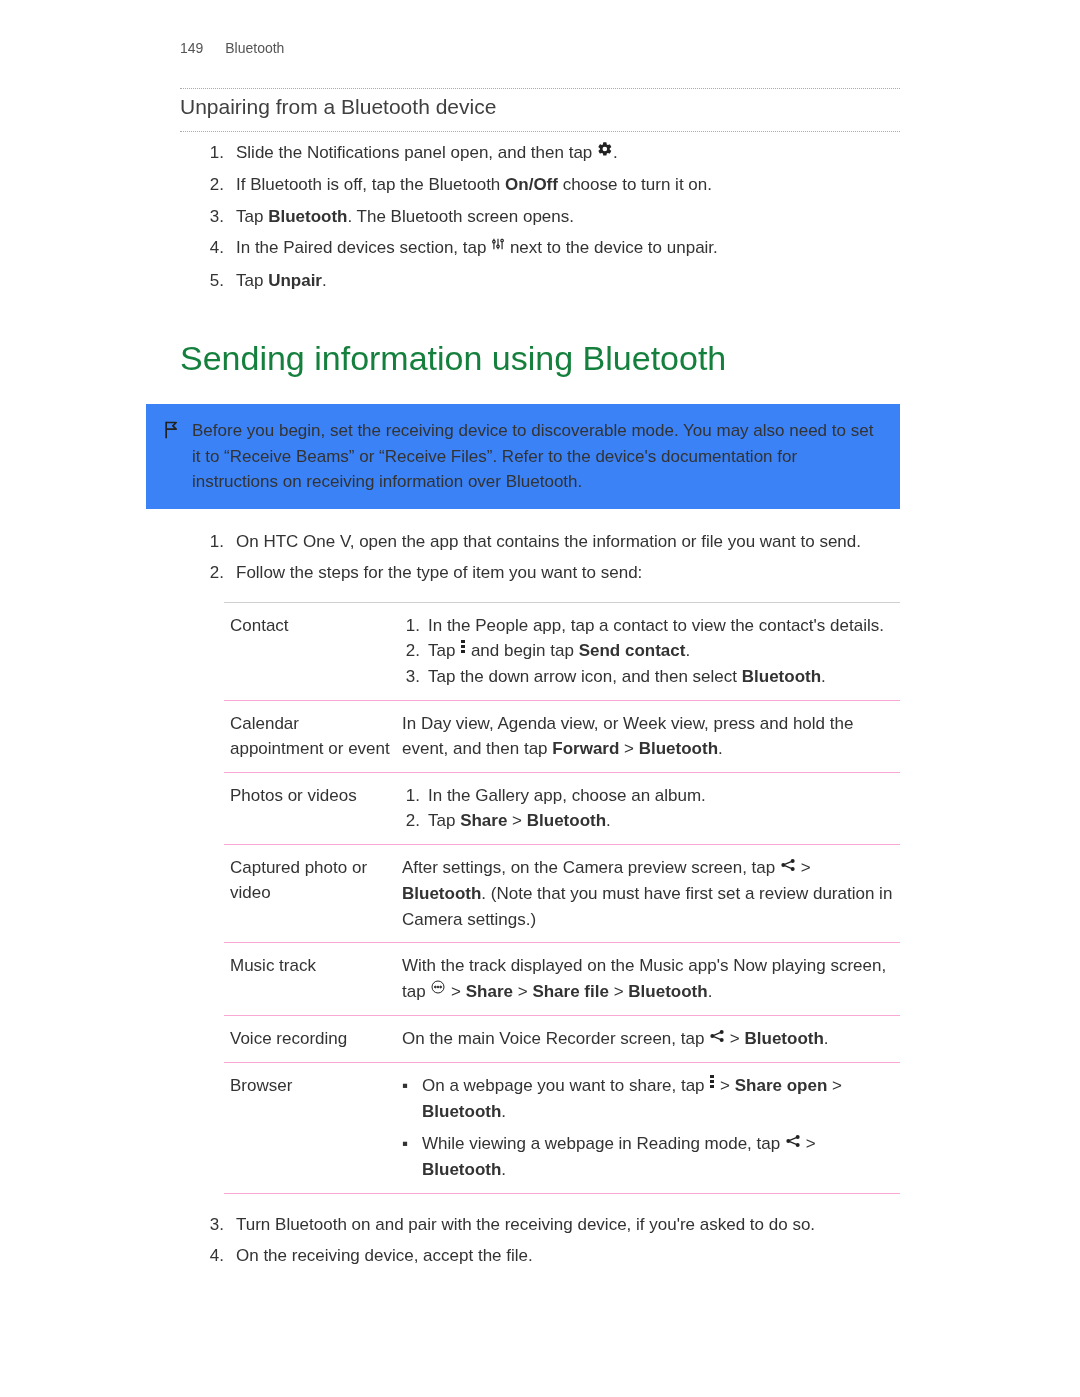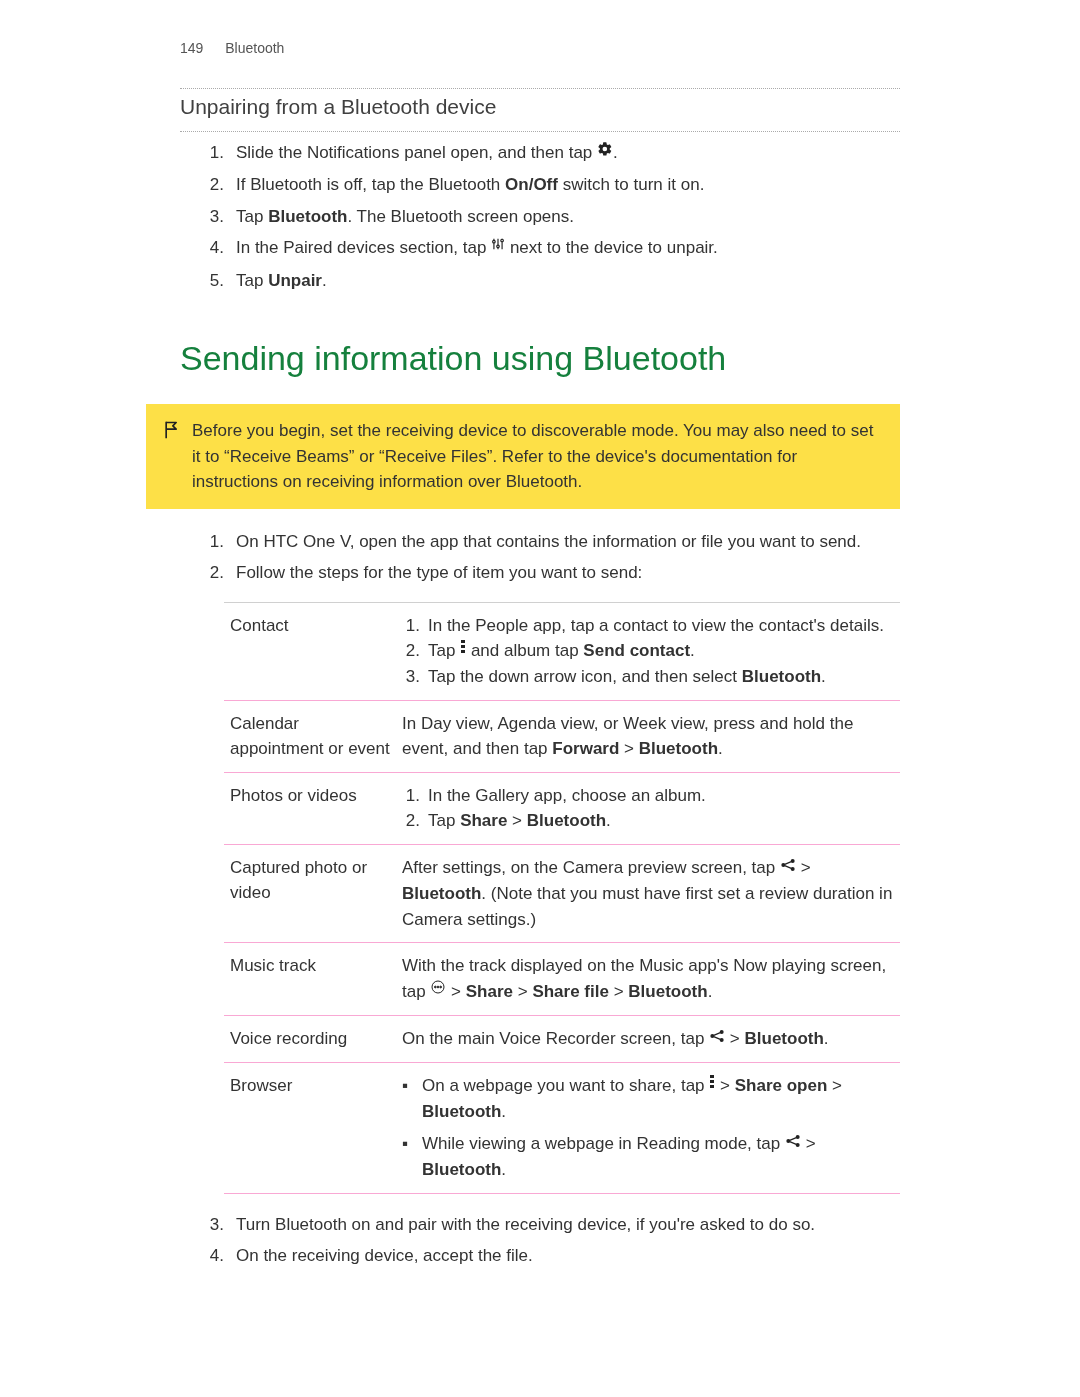--- a/index.html
+++ b/index.html
@@ -52,21 +52,21 @@
   .li-text {
     flex: 1;
   }
   h1.section-title {
     font-size: 34px;
     font-weight: 500;
     color: #15803d;
     margin: 46px 0 26px 0;
   }
   .note-box {
-    background: #fde047;
+    background: #3b82f6;
     margin-left: -34px; 
     padding: 14px 20px 14px 16px;
     display: flex;
     font-size: 17px;
     line-height: 1.5;
   }
   .note-box .flag-col {
     width: 30px;
     flex-shrink: 0;
     padding-top: 2px;
@@ -143,21 +143,21 @@
           <svg width="16" height="16" viewBox="0 0 24 24" fill="#222">
             <path d="M19.14,12.94a7.07,7.07,0,0,0,.05-.94,7.07,7.07,0,0,0-.05-.94l2.11-1.65a.5.5,0,0,0,.12-.64l-2-3.46a.5.5,0,0,0-.61-.22l-2.49,1a7,7,0,0,0-1.63-.94l-.38-2.65A.5.5,0,0,0,13.76,2H9.76a.5.5,0,0,0-.5.42L8.88,5.07a7,7,0,0,0-1.63.94l-2.49-1a.5.5,0,0,0-.61.22l-2,3.46a.5.5,0,0,0,.12.64L4.38,11a7.07,7.07,0,0,0-.05.94,7.07,7.07,0,0,0,.05.94L2.27,14.53a.5.5,0,0,0-.12.64l2,3.46a.5.5,0,0,0,.61.22l2.49-1a7,7,0,0,0,1.63.94l.38,2.65a.5.5,0,0,0,.5.42h4a.5.5,0,0,0,.5-.42l.38-2.65a7,7,0,0,0,1.63-.94l2.49,1a.5.5,0,0,0,.61-.22l2-3.46a.5.5,0,0,0-.12-.64ZM11.76,15.5A3.5,3.5,0,1,1,15.26,12,3.5,3.5,0,0,1,11.76,15.5Z"></path>
           </svg>
         </span><span>.</span>
       </div>
     </div>
 
     <div class="li-row">
       <div class="li-num">2.</div>
       <div class="li-text">
-        <span>If Bluetooth is off, tap the Bluetooth </span><b>On/Off</b><span> switch to turn it on.</span>
+        <span>If Bluetooth is off, tap the Bluetooth </span><b>On/Off</b><span> choose to turn it on.</span>
       </div>
     </div>
 
     <div class="li-row">
       <div class="li-num">3.</div>
       <div class="li-text">
         <span>Tap </span><b>Bluetooth</b><span>. The Bluetooth screen opens.</span>
       </div>
     </div>
 
@@ -227,21 +227,21 @@
                 <div class="inum">2.</div>
             <div>
               <span>Tap </span>
               <span class="icon">
                 <svg width="6" height="16" viewBox="0 0 6 16" fill="#222">
                       <rect x="1" y="1" width="4" height="3"></rect>
                       <rect x="1" y="6" width="4" height="3"></rect>
                       <rect x="1" y="11" width="4" height="3"></rect>
                     </svg>
               </span>
-              <span> and album tap </span><b>Send contact</b><span>.</span>
+              <span> and begin tap </span><b>Send contact</b><span>.</span>
             </div>
           </div>
           <div class="inner-num">
                 <div class="inum">3.</div>
             <div><span>Tap the down arrow icon, and then select </span><b>Bluetooth</b><span>.</span></div>
           </div>
         </td>
       </tr>
 
       <tr>

